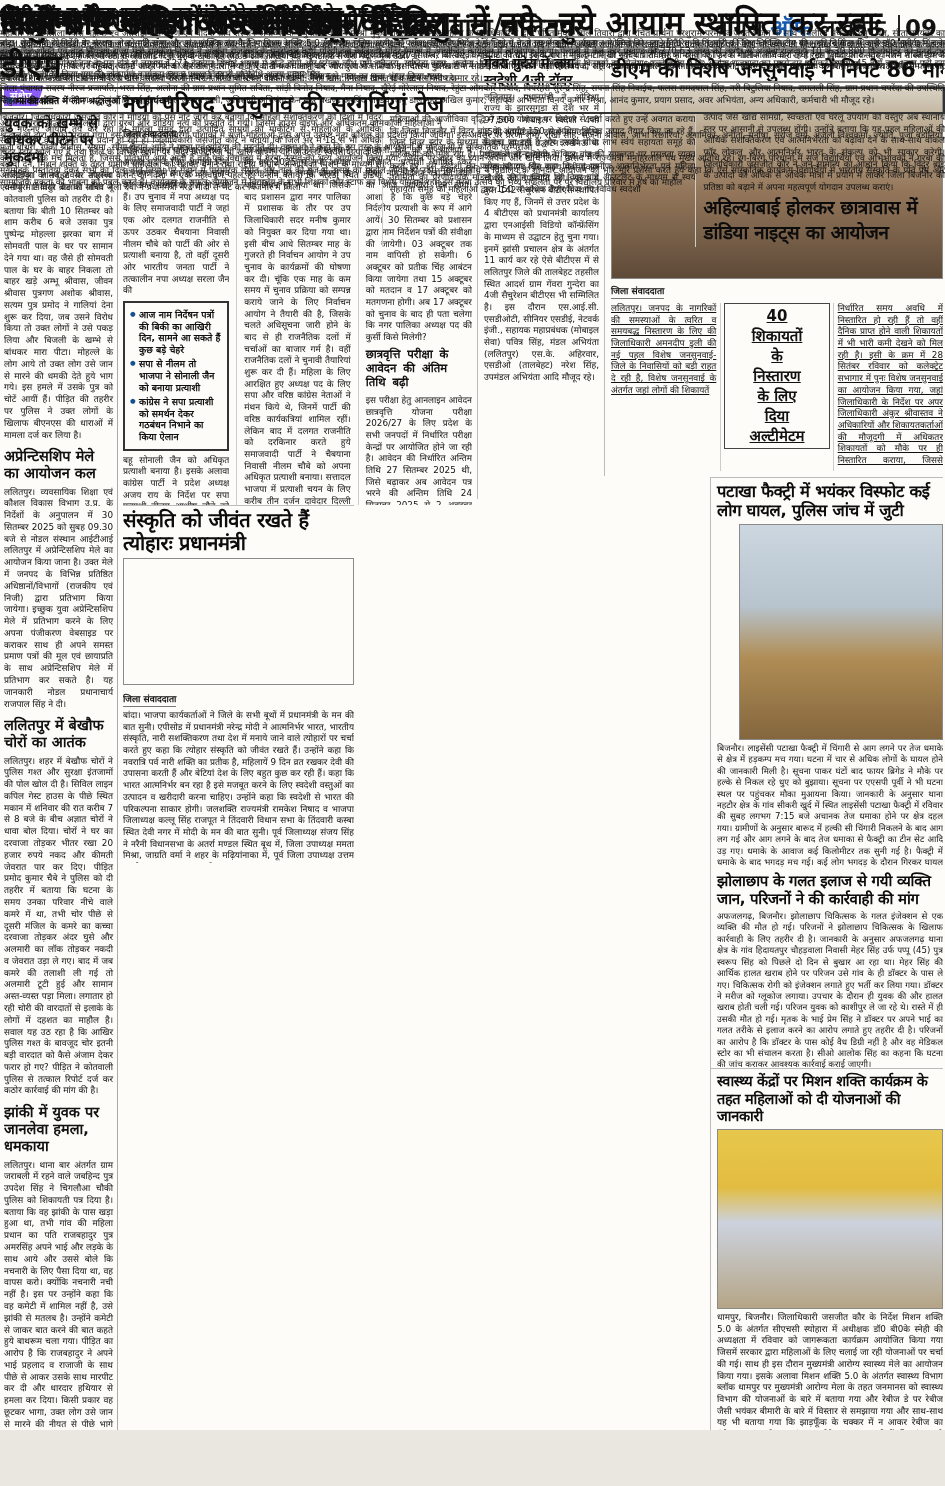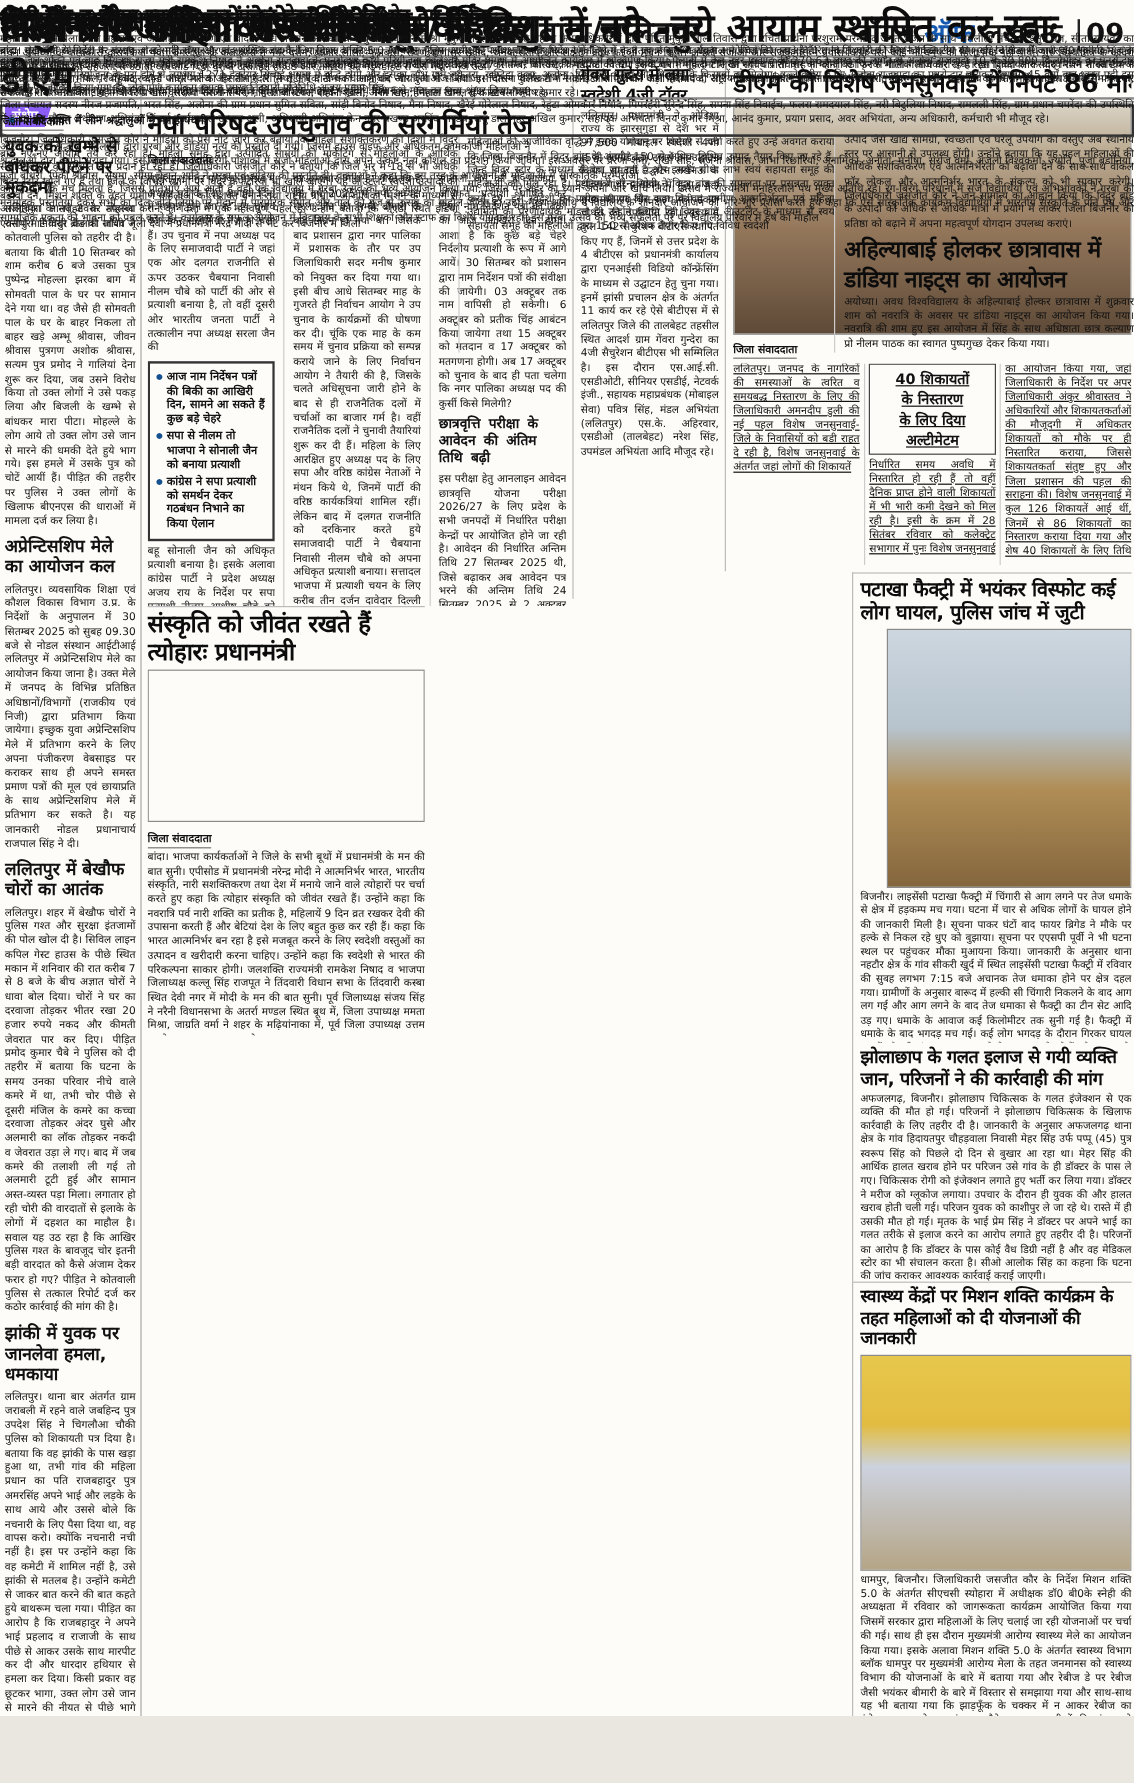--- a/index.html
+++ b/index.html
@@ -30,21 +30,21 @@
   .body,.colp{font-size:8.8px;line-height:1.33;text-align:justify;margin:0;}
   .photo{width:100%;border:1px solid #8a8a8a;box-sizing:border-box;}
   .cols{display:flex;}
   .cols>div+div{border-left:1px solid #ccc;padding-left:7px;}
   .bulletbox{border:2px solid #333;padding:3px 5px;margin:4px 0;}
   .bulletbox ul{margin:0;padding:0;}
   .bulletbox li{font-size:9.3px;font-weight:700;line-height:1.25;margin:3px 0;list-style:none;
                 position:relative;padding-left:9px;}
   .bulletbox li::before{content:"●";position:absolute;left:0;top:1px;font-size:6.5px;color:#15508f;}
   .subhead{font-size:11.5px;font-weight:800;margin:4px 0;line-height:1.25;font-family:Liberation Mono, monospace;}
-  .minibox{border:1.5px solid #444;font-size:12px;font-weight:800;text-align:center;
+  .minibox{border:1.5px solid #444;font-size:15px;font-weight:800;text-align:center;
            padding:3px 20px;margin:4px 0;break-inside:avoid;}
   
   #napa{left:123px;top:55px;width:349px;height:450px;}
   #napa .hl{font-size:23px;white-space:nowrap;overflow:hidden;margin-top:32px;}
   #napa .cols{gap:7px;height:372px;}
   #napa .c{flex:1;overflow:hidden;}
   #gevra{left:477px;top:55px;width:122px;height:444px;border-left:1px solid #bbb;padding-left:6px;}
   #gevra .hl{font-size:14px;line-height:1.2;}
   #jansunwai{left:604px;top:55px;width:339px;height:421px;border-left:1px solid #bbb;padding-left:6px;}
   #jansunwai .hl{font-size:21px;white-space:nowrap;overflow:hidden;}
@@ -223,21 +223,20 @@
         <p class="colp">बिजनौर। जिलाधिकारी जसजीत कौर ने मीडिया को प्रेस नोट जारी कर बताया कि महिला सशक्तिकरण की दिशा में विदुर ब्रांड नए-नए आयाम तय कर रहा है। महिला समूह द्वारा उत्पादित सामग्री की मार्केटिंग से महिलाओं के आर्थिक सशक्तिकरण को साक्षात रूप प्रदान हो रहा है। जिलाधिकारी जसजीत कौर ने बताया कि जिले भर में 18 से भी अधिक विदुर स्टोर खोले गए हैं तथा जिले के विभिन्न स्थानों पर विदुर कैफेटेरिया भी खोले जाएँगे। यह आउटलेट स्वदेशी उत्पादों को बढ़ावा देने, मिशन शक्ति के तहत ग्रामीण महिलाओं को सशक्त बनाने तथा राष्ट्रीय ग्रामीण आजीविका मिशन के माध्यम से आजीविका के नए अवसर उपलब्ध कराने की दिशा में एक महत्वपूर्ण पहल है। उन्होंने बताया कि नोएडा स्थित इंडिया एक्सपो मार्ट विदुर ब्रांड की सचिव जूली देवी ने प्रधानमंत्री नरेंद्र मोदी से भेंट कर बिजनौर में जिला</p>
       </div>
       <div class="c">
         <div class="photo"></div>
         <p class="colp">महिलाओं की आजीविका वृद्धि में इसके योगदान पर विस्तार से चर्चा करते हुए उन्हें अवगत कराया कि जिला बिजनौर में विदुर ब्रांड के अंतर्गत 150 से अधिक विभिन्न उत्पाद तैयार किए जा रहे हैं, जिन्हें विदुर स्टोर के माध्यम से बेचा जा रहा है और इसका सीधा लाभ स्वयं सहायता समूह की महिलाओं को मिल रहा है। प्रधानमंत्री नरेन्द्र मोदी ने विदुर ब्रांड की सफलता पर प्रसन्नता व्यक्त करते हुए, इसे स्वदेशी का प्रतीक बताया और कहा कि वह ग्रामीण आत्मनिर्भरता एवं महिला उद्यमिता का प्रेरणादायक मॉडल है। उन्होंने बताया कि विदुर ब्रांड आउटलेट के माध्यम से स्वयं सहायता समूह की महिलाओं द्वारा 150 से अधिक तैयार किए गए विविध स्वदेशी</p>
       </div>
       <div class="c">
         <p class="colp" style="max-height:158px;overflow:hidden;display:block;">उत्पाद जैसे खाद्य सामग्री, स्वच्छता एवं घरेलू उपयोग की वस्तुएं अब स्थानीय स्तर पर आसानी से उपलब्ध होंगी। उन्होंने बताया कि यह पहल महिलाओं की आर्थिक सशक्तिकरण एवं आत्मनिर्भरता को बढ़ावा देने के साथ-साथ वोकल फॉर लोकल और आत्मनिर्भर भारत के संकल्प को भी साकार करेगी। जिलाधिकारी जसजीत कौर ने जन सामान्य का आह्वान किया कि विदुर ब्रांड के उत्पादों को अधिक से अधिक मात्रा में प्रयोग में लाकर जिला बिजनौर की प्रतिष्ठा को बढ़ाने में अपना महत्वपूर्ण योगदान उपलब्ध कराएं।</p>
         <div id="ahilya">
           <h3 class="hl">अहिल्याबाई होलकर छात्रावास में डांडिया नाइट्स का आयोजन</h3>
-          <p class="colp">अयोध्या। अवध विश्वविद्यालय के अहिल्याबाई होल्कर छात्रावास में शुक्रवार शाम को नवरात्रि के अवसर पर डांडिया नाइट्स का आयोजन किया गया। नवरात्रि की शाम हुए इस आयोजन में सिंह के साथ अधिष्ठाता छात्र कल्याण प्रो नीलम पाठक का स्वागत पुष्पगुच्छ देकर किया गया।</p>
         </div>
       </div>
     </div>
   </article>
 
   <article id="garba" class="art">
     <h1 class="hl">गरबा और डांडिया उत्सव में झूमे श्रद्धालु</h1>
     <div class="grow">
       <div class="gleft">
         <div class="photo"></div>

